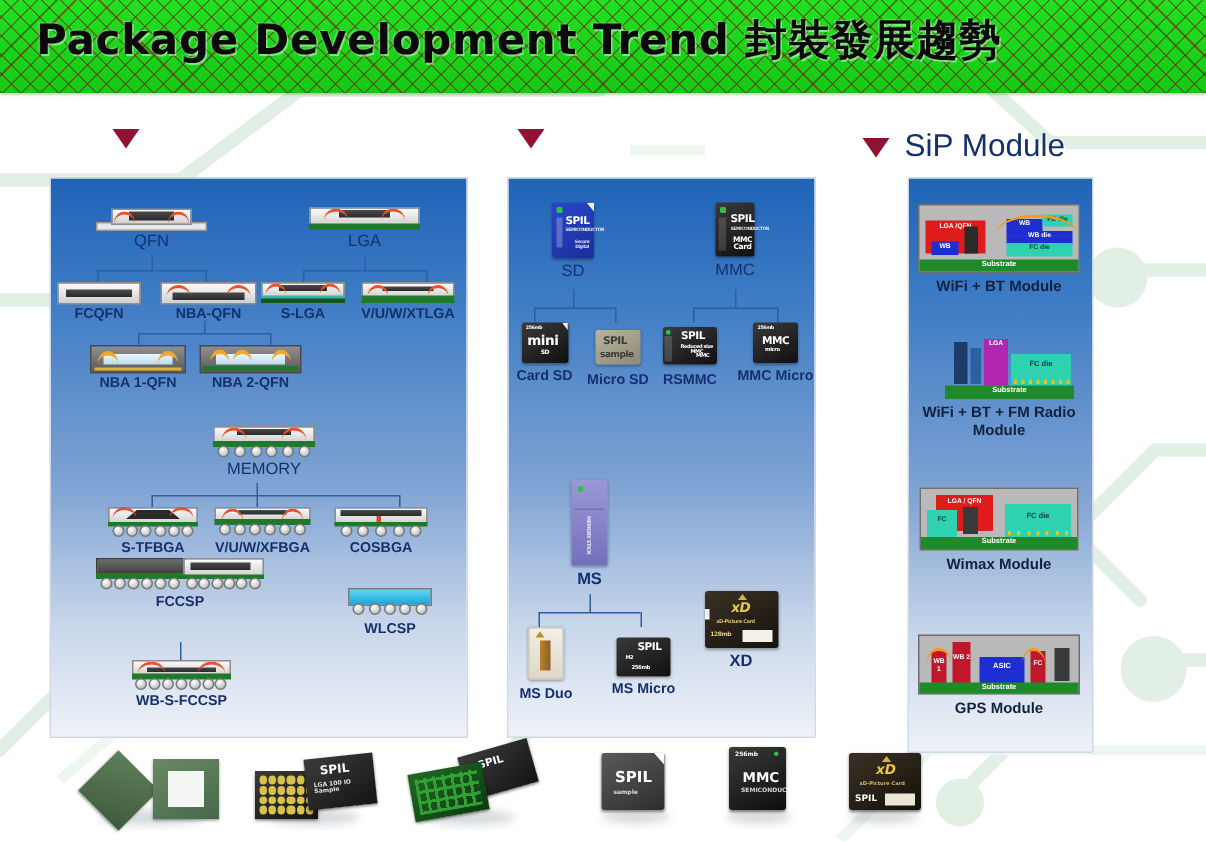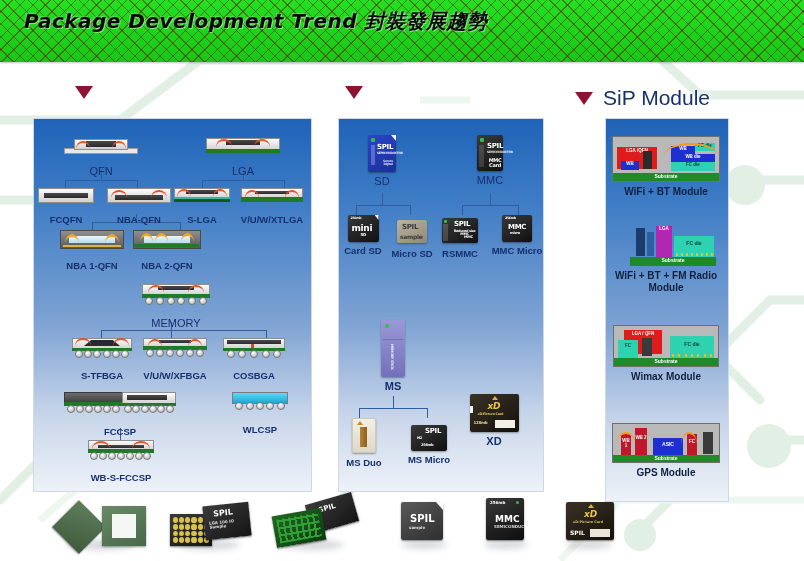--- a/index.html
+++ b/index.html
@@ -16,21 +16,21 @@
   #title-bar{
     position:absolute;left:0;top:0;width:804px;height:62px;z-index:3;
     background:
       repeating-linear-gradient(45deg, rgba(120,0,0,.45) 0 1px, rgba(0,0,0,0) 1px 9px),
       repeating-linear-gradient(-45deg, rgba(120,0,0,.45) 0 1px, rgba(0,0,0,0) 1px 9px),
       linear-gradient(#22e022,#16c816);
     box-shadow:0 1px 2px rgba(0,0,0,.25);
   }
   #title-text{
     position:absolute;left:24px;top:8px;
-    font-size:20px;font-weight:bold;font-style:italic;
+    font-size:28px;font-weight:bold;
     color:#0a0a0a;letter-spacing:.5px;white-space:nowrap;
     text-shadow:1px 1px 0 rgba(255,255,255,.45), -1px -1px 0 rgba(255,255,255,.25);
     font-family:"DejaVu Sans","Liberation Sans",sans-serif;
   }
 
   
   .col-head{
     position:absolute;z-index:4;display:flex;align-items:center;gap:10px;
     font-size:21px;color:#15306b;white-space:nowrap;
     text-shadow:1px 1px 0 #ffffff, 0 0 2px #ffffff;
@@ -50,21 +50,21 @@
     border:1px solid #cfd8e6;
   }
   #panel-csp{left:33px;top:118px;width:277px;height:372px;}
   #panel-mem{left:338px;top:118px;width:204px;height:372px;}
   #panel-sip{left:605px;top:118px;width:122px;height:382px;}
 
   
   .node{position:absolute;z-index:5;text-align:center;}
   .node .cap{
     font-size:9.5px;font-weight:bold;color:#16306d;white-space:nowrap;
-    margin-top:12px;line-height:11px;
+    margin-top:2px;line-height:11px;
   }
   .node .cap.lg{font-size:11px;font-weight:normal;}
 
   
   .ln{position:absolute;background:#2f5d9e;z-index:4;}
   .ln.h{height:1px;}
   .ln.v{width:1px;}
 
   
   .pkg{position:relative;margin:0 auto;}
@@ -331,21 +331,21 @@
         <i></i>
         <i></i>
         <i></i>
         <i></i>
         <i></i>
       </div>
   </div>
   <div class="cap">COSBGA</div>
 </div>
 
-<div class="node" style="left:62px;top:392px;width:116px;text-align:center;">
+<div class="node" style="left:62px;top:372px;width:116px;text-align:center;">
   <div class="pkg" style="width:112px;height:22px;">
     <div class="body" style="left:0;width:58px;top:0;height:10px;background:linear-gradient(180deg,#6b6b6b,#3d3d3d);border:1px solid #3a3a3a;"></div>
     <div class="body sub-green" style="left:0;width:58px;top:10px;height:4px;"></div>
     <div class="balls" style="left:2px;width:54px;top:13px;">
         <i></i>
         <i></i>
         <i></i>
         <i></i>
         <i></i>
         <i></i>

